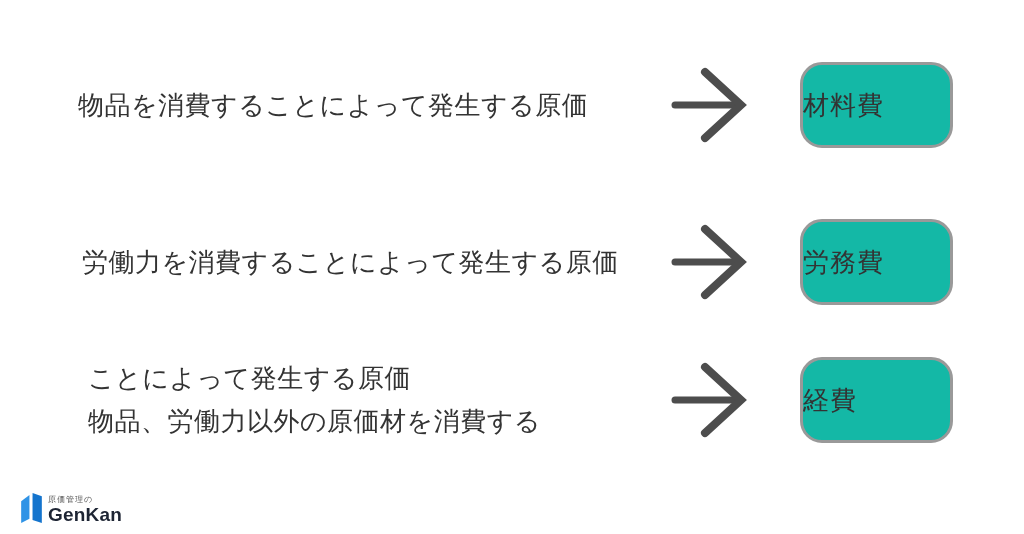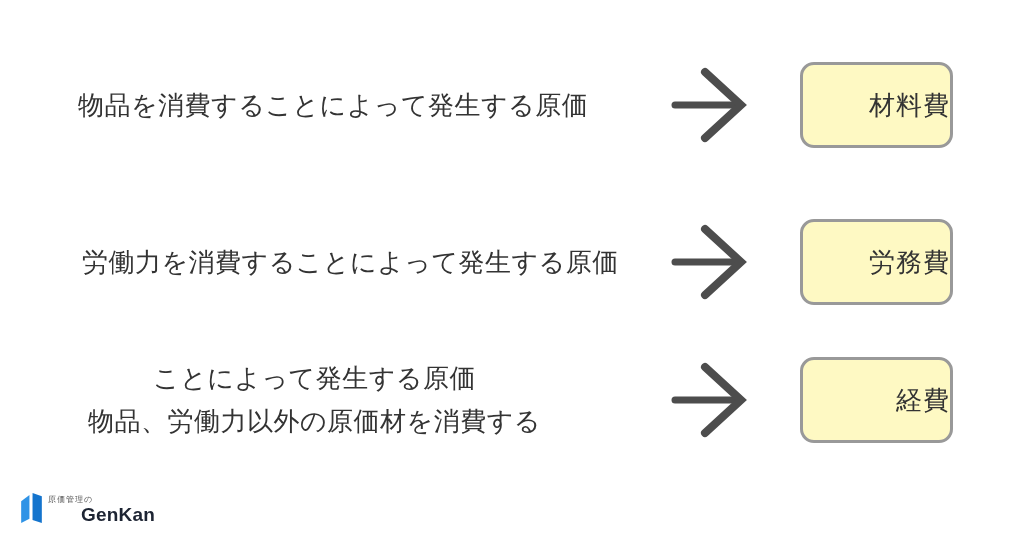--- a/index.html
+++ b/index.html
@@ -24,42 +24,42 @@
     position: absolute;
     top: 50%;
     transform: translateY(-50%);
     font-size: 26px;
     line-height: 43px;
     color: #333333;
     letter-spacing: 0.5px;
     white-space: nowrap;
   }
   .desc .line:empty { display: none; }
-  .desc .line { display: block; text-align: center; }
+  .desc .line { display: block; }
   .arrow-wrap {
     position: absolute;
     left: 668px;
     top: 50%;
     transform: translateY(-50%);
     width: 82px;
     height: 80px;
   }
   .label-box {
     position: absolute;
     left: 800px;
     top: 0;
     width: 153px;
     height: 86px;
     box-sizing: border-box;
     border: 3px solid #999999;
-    border-radius: 14px;
-    background: #fef9c3;
+    border-radius: 22px;
+    background: #14b8a6;
     display: flex;
     align-items: center;
-    justify-content: flex-end;
+    justify-content: flex-start;
     font-size: 26px;
     color: #333333;
     letter-spacing: 1px;
   }
   #row-1 { top: 62px; }
   #row-1 .desc { left: 78px; }
   #row-2 { top: 219px; padding-left: 20px; }
   #row-2 .desc { left: 82px; }
   #row-3 { top: 357px; }
   #row-3 .desc { left: 88px; }
@@ -83,21 +83,20 @@
     color: #555555;
     letter-spacing: 1px;
     margin-top: 2px;
   }
   .logo-brand {
     font-size: 19px;
     font-weight: bold;
     color: #1d2433;
     line-height: 1.1;
     letter-spacing: 0.2px;
-    margin-left: 33px;
   }
 </style>
 </head>
 <body>
 
 <div class="row" id="row-1">
   <div class="desc">
     <span class="line">物品を消費することによって発生する原価</span>
 
   </div>

